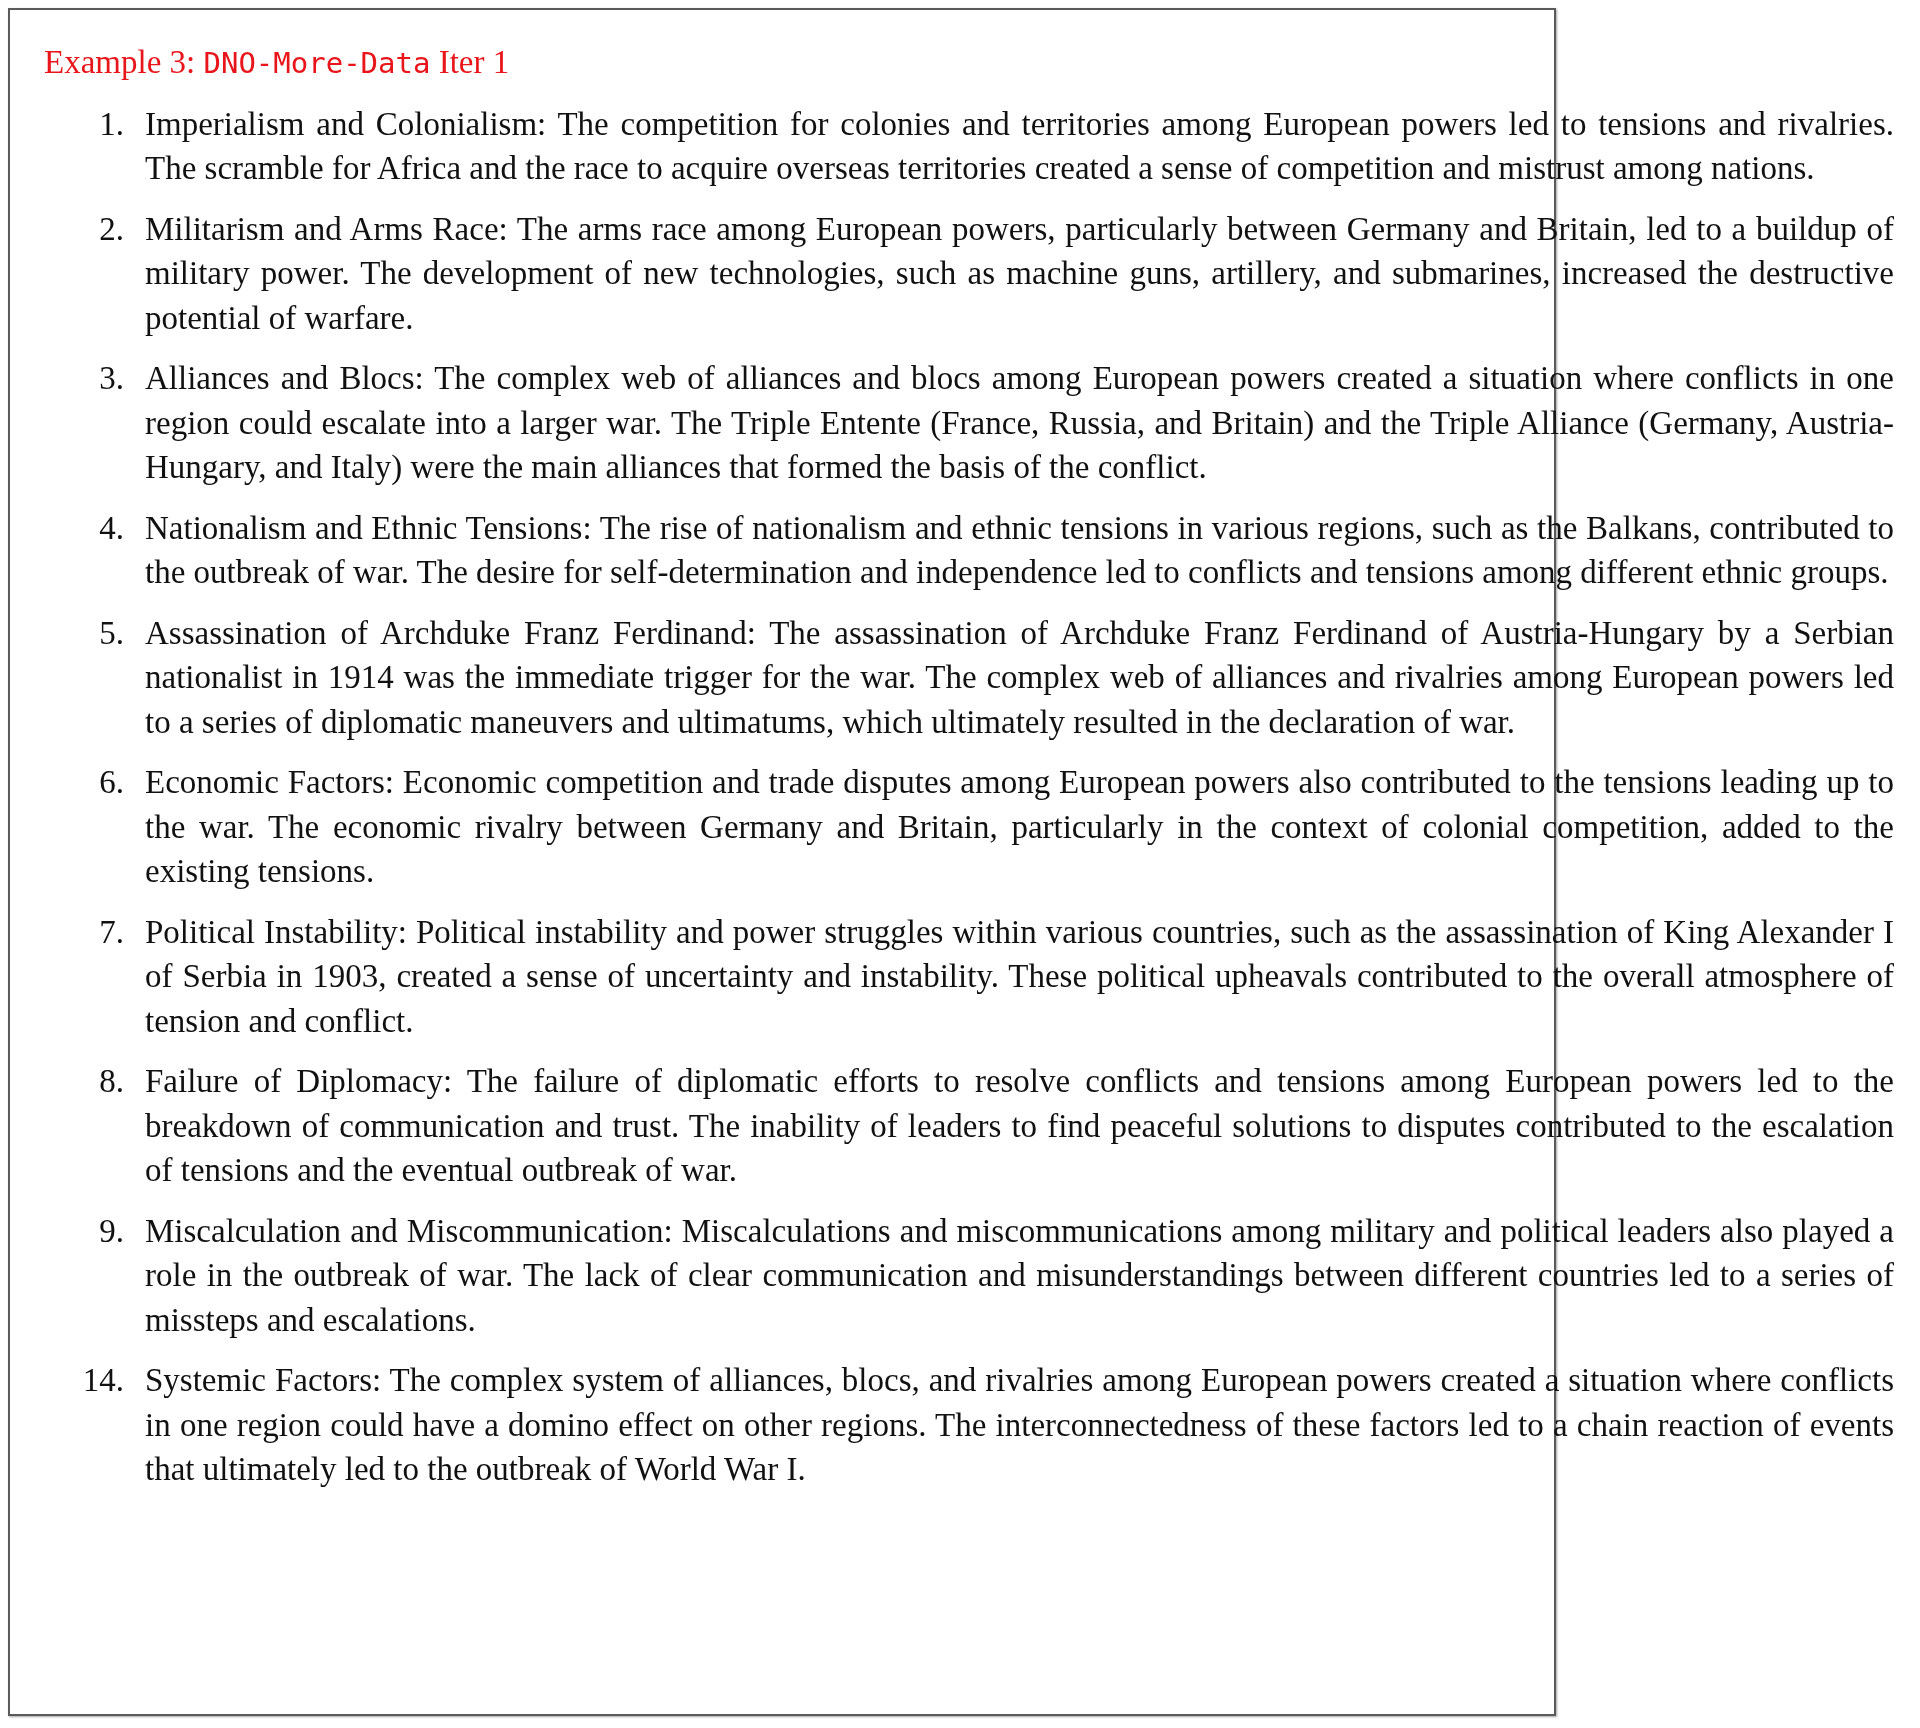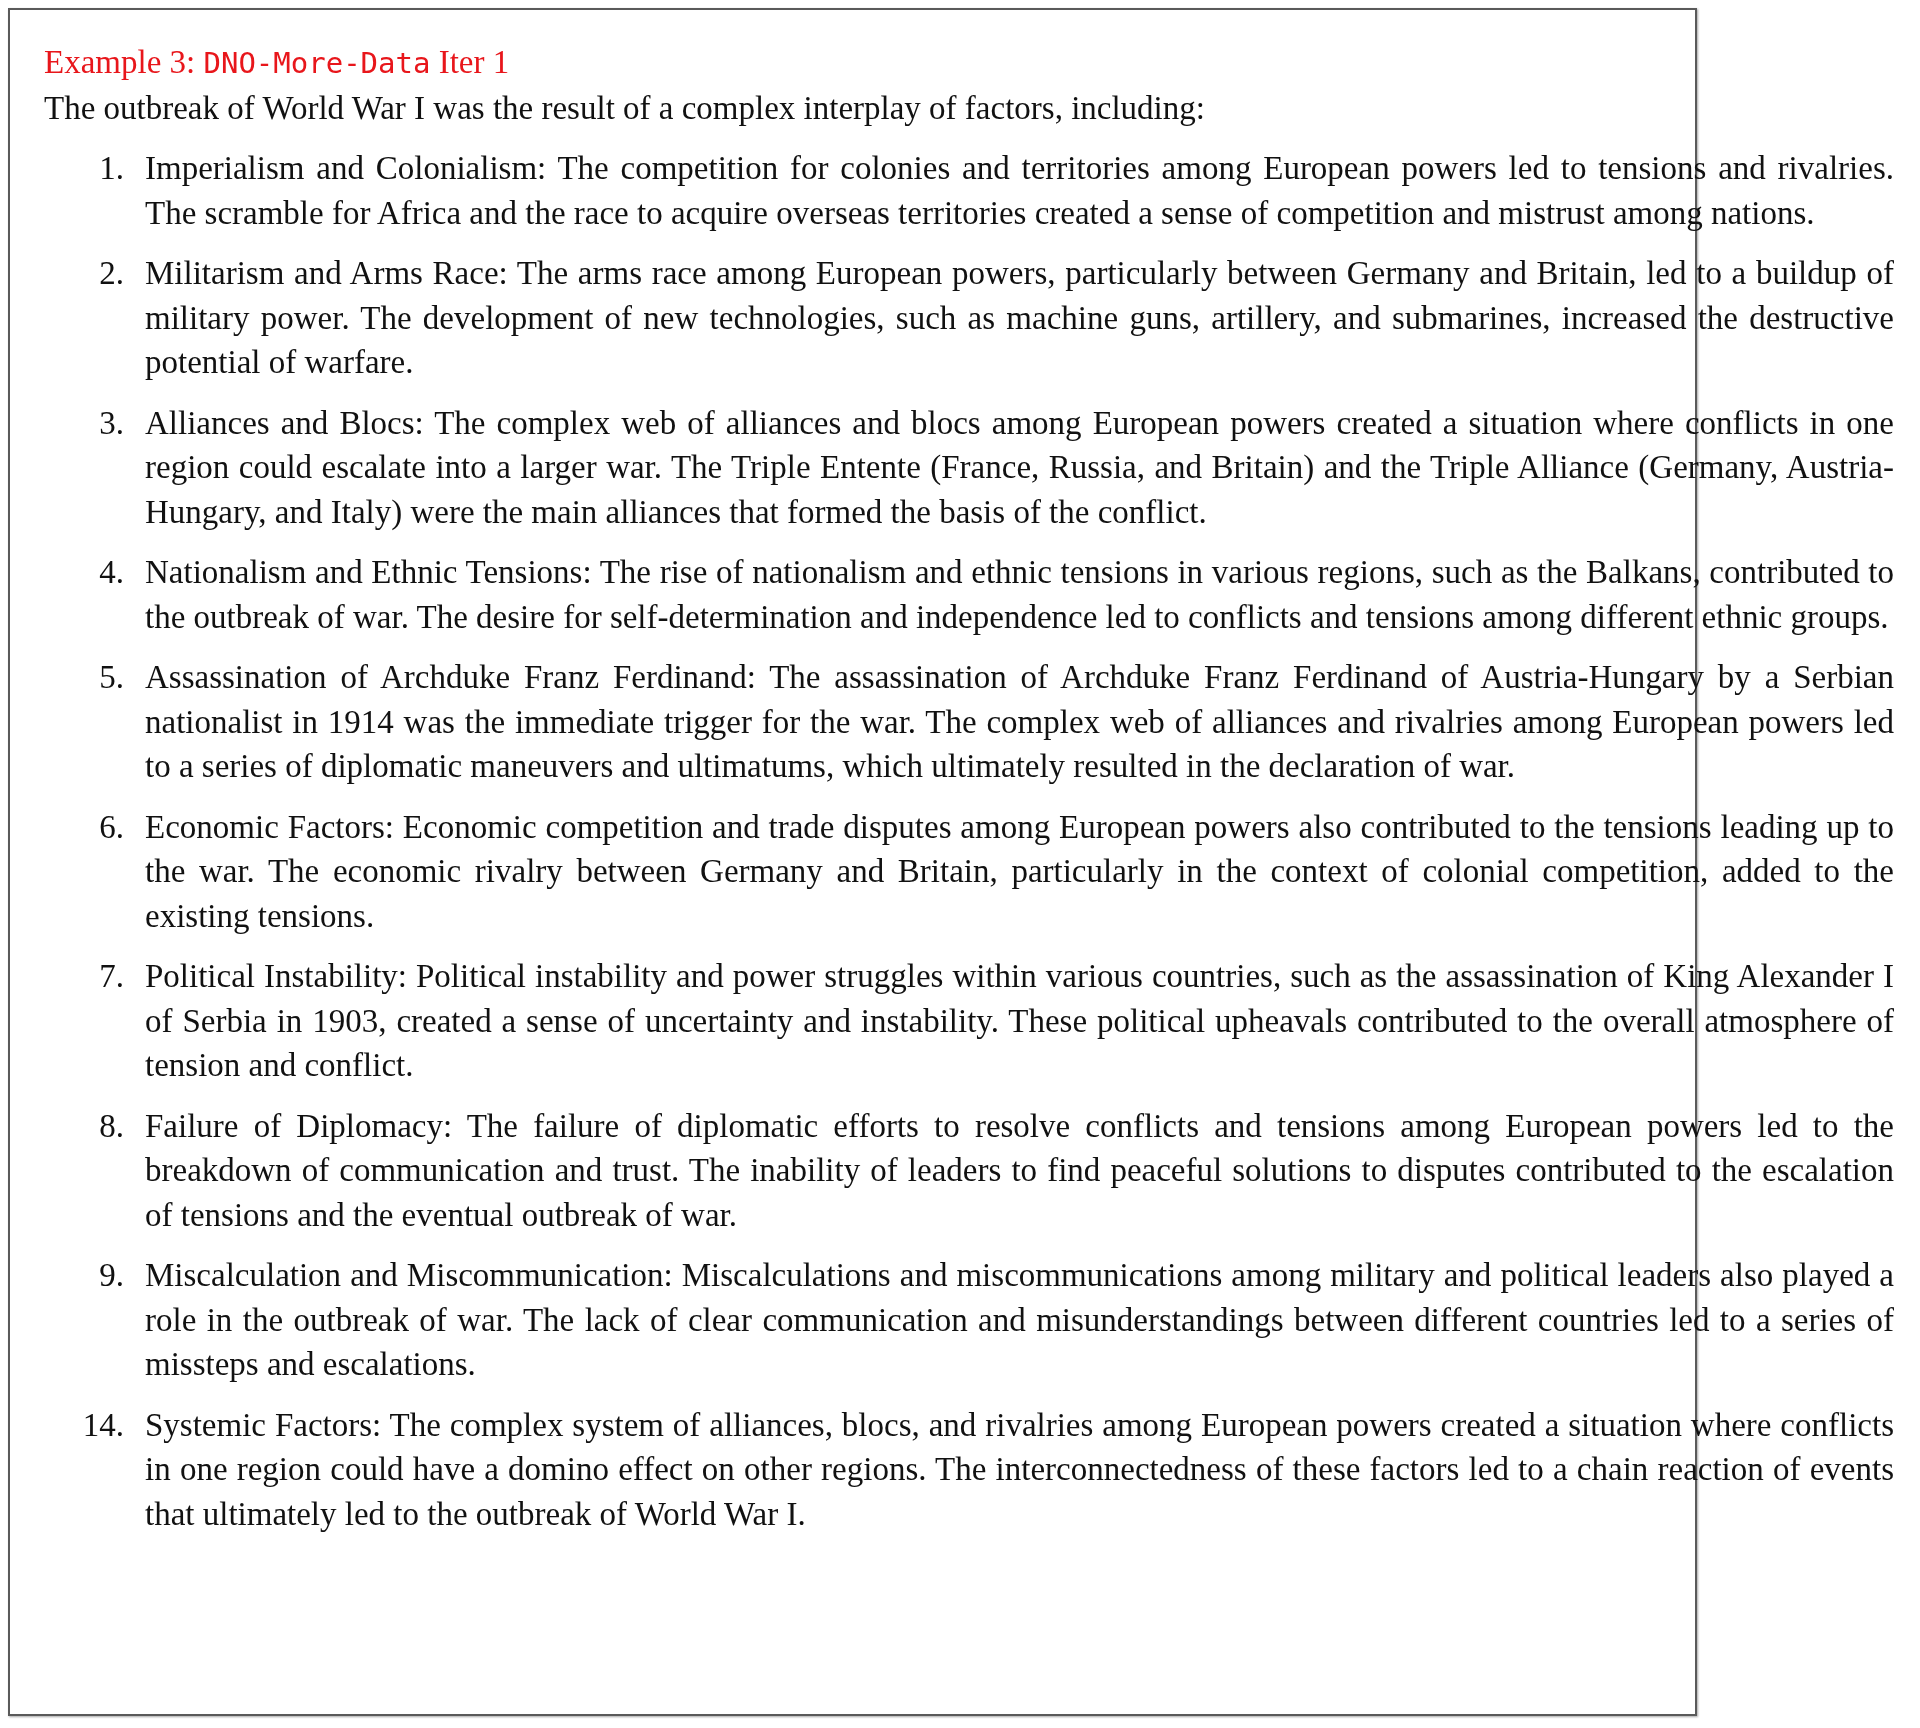--- a/index.html
+++ b/index.html
@@ -1,18 +1,18 @@
 <!DOCTYPE html>
 <html><head>
 <meta charset="utf-8">
 <style>
   html, body { margin: 0; padding: 0; background: #ffffff; }
   body { width: 1920px; height: 1728px; position: relative; overflow: hidden; }
   .frame {
-    position: absolute; left: 8px; top: 8px; width: 1689px; height: 1708px;
+    position: absolute; left: 8px; top: 8px; width: 1548px; height: 1708px;
     border: 2px solid #5a5a5a; box-sizing: border-box;
     box-shadow: 1px 1px 2px rgba(0,0,0,0.35);
     background: #fff;
   }
   .content {
     position: absolute; left: 34px; top: 30px; width: 1850px;
     font-family: "Liberation Serif", "DejaVu Serif", serif;
     font-size: 33px; line-height: 44.5px; color: #111;
   }
   .header { color: #e8161b; }
@@ -23,21 +23,20 @@
   ol.items li .num { position: absolute; left: 0; width: 80px; text-align: right; }
 </style>
 </head>
 <body>
 
 <div class="frame">
   <div class="content">
     <div class="header">
       <span>Example 3: </span><span class="mono">DNO-More-Data</span><span> Iter 1</span>
     </div>
-    <div class="intro">The outbreak of World War I was the result of a complex interplay of factors, including:</div>
     <ol class="items">
       <li><span class="num">1.</span><span>Imperialism and Colonialism: The competition for colonies and territories among European powers led to tensions and rivalries. The scramble for Africa and the race to acquire overseas territories created a sense of competition and mistrust among nations.</span></li>
       <li><span class="num">2.</span><span>Militarism and Arms Race: The arms race among European powers, particularly between Germany and Britain, led to a buildup of military power. The development of new technologies, such as machine guns, artillery, and submarines, increased the destructive potential of warfare.</span></li>
       <li><span class="num">3.</span><span>Alliances and Blocs: The complex web of alliances and blocs among European powers created a situation where conflicts in one region could escalate into a larger war. The Triple Entente (France, Russia, and Britain) and the Triple Alliance (Germany, Austria-Hungary, and Italy) were the main alliances that formed the basis of the conflict.</span></li>
       <li><span class="num">4.</span><span>Nationalism and Ethnic Tensions: The rise of nationalism and ethnic tensions in various regions, such as the Balkans, contributed to the outbreak of war. The desire for self-determination and independence led to conflicts and tensions among different ethnic groups.</span></li>
       <li><span class="num">5.</span><span>Assassination of Archduke Franz Ferdinand: The assassination of Archduke Franz Ferdinand of Austria-Hungary by a Serbian nationalist in 1914 was the immediate trigger for the war. The complex web of alliances and rivalries among European powers led to a series of diplomatic maneuvers and ultimatums, which ultimately resulted in the declaration of war.</span></li>
       <li><span class="num">6.</span><span>Economic Factors: Economic competition and trade disputes among European powers also contributed to the tensions leading up to the war. The economic rivalry between Germany and Britain, particularly in the context of colonial competition, added to the existing tensions.</span></li>
       <li><span class="num">7.</span><span>Political Instability: Political instability and power struggles within various countries, such as the assassination of King Alexander I of Serbia in 1903, created a sense of uncertainty and instability. These political upheavals contributed to the overall atmosphere of tension and conflict.</span></li>
       <li><span class="num">8.</span><span>Failure of Diplomacy: The failure of diplomatic efforts to resolve conflicts and tensions among European powers led to the breakdown of communication and trust. The inability of leaders to find peaceful solutions to disputes contributed to the escalation of tensions and the eventual outbreak of war.</span></li>
       <li><span class="num">9.</span><span>Miscalculation and Miscommunication: Miscalculations and miscommunications among military and political leaders also played a role in the outbreak of war. The lack of clear communication and misunderstandings between different countries led to a series of missteps and escalations.</span></li>

